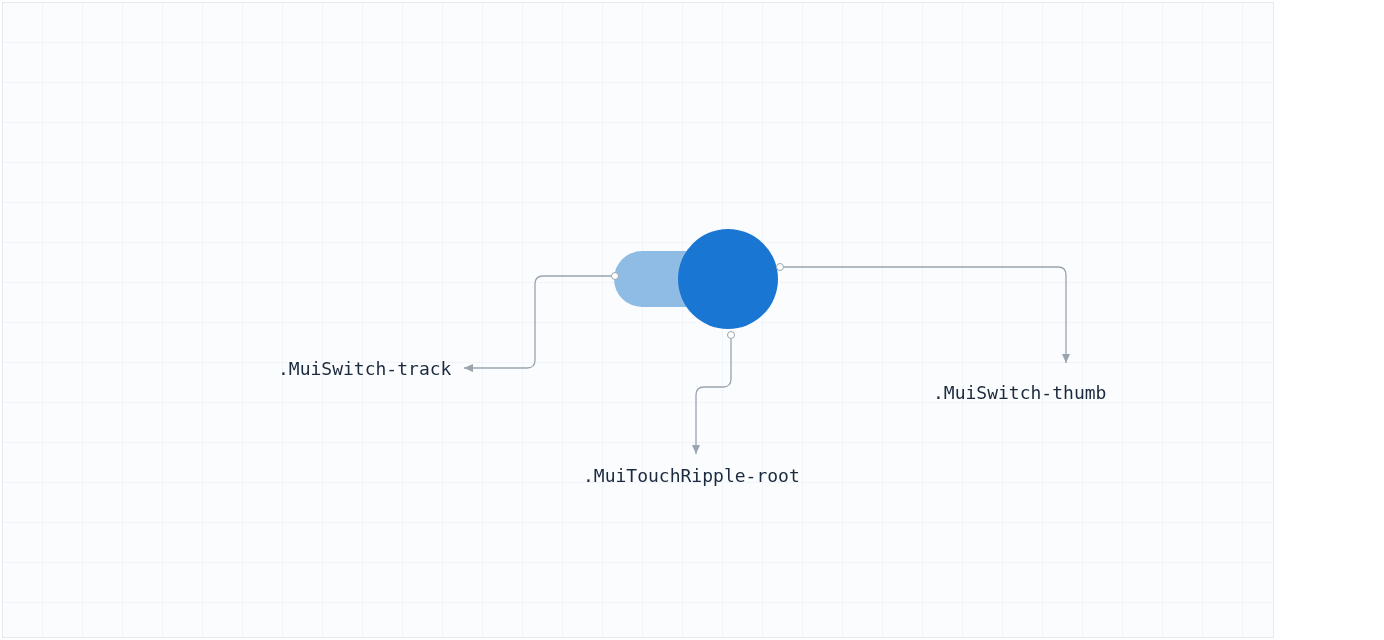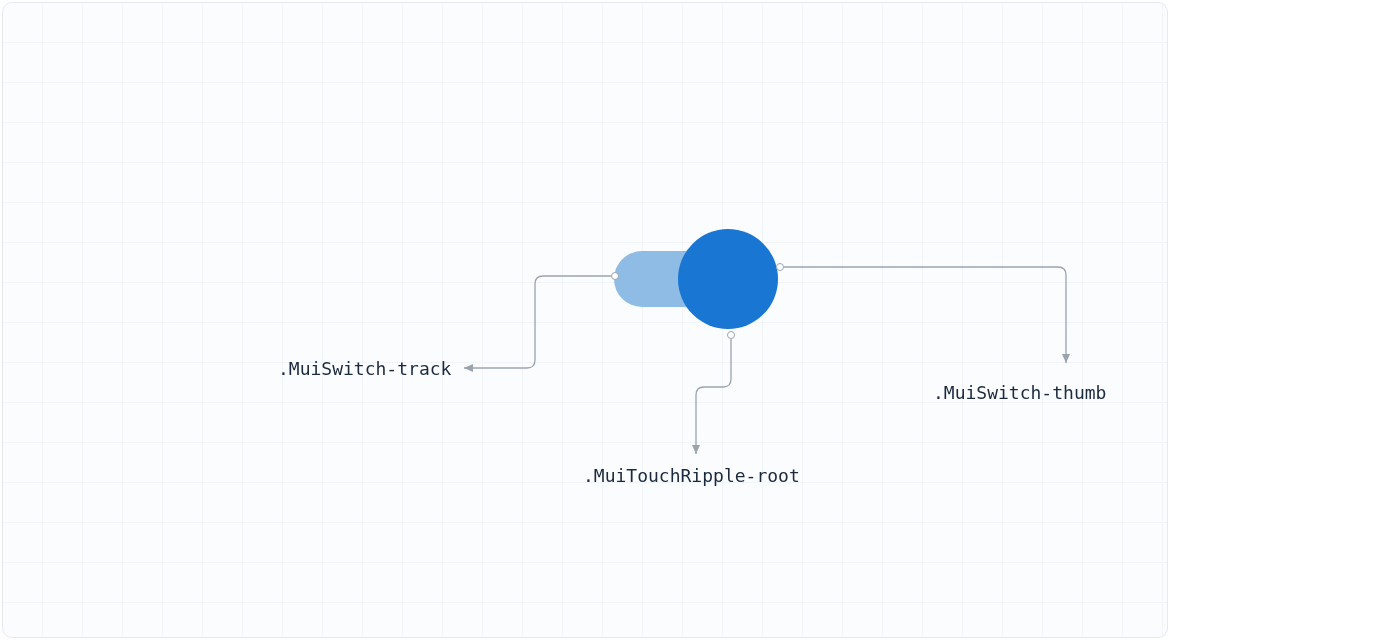--- a/index.html
+++ b/index.html
@@ -6,25 +6,25 @@
     margin: 0;
     padding: 0;
     width: 1384px;
     height: 640px;
     font-family: ui-monospace, Menlo, Consolas, "SFMono-Regular", monospace;
     background: #ffffff;
   }
   .frame {
     position: relative;
     box-sizing: border-box;
-    width: 1166px;
+    width: 1272px;
     height: 636px;
     margin: 2px;
     border: 1px solid #e5eaf2;
-    border-radius: 10px;
+    border-radius: 0;
     background-color: #fbfcfe;
     background-image:
       linear-gradient(#f1f4f9 1px, transparent 1px),
       linear-gradient(90deg, #f1f4f9 1px, transparent 1px);
     background-size: 40px 40px;
     background-position: -1px -1px;
     overflow: hidden;
   }
 
   

